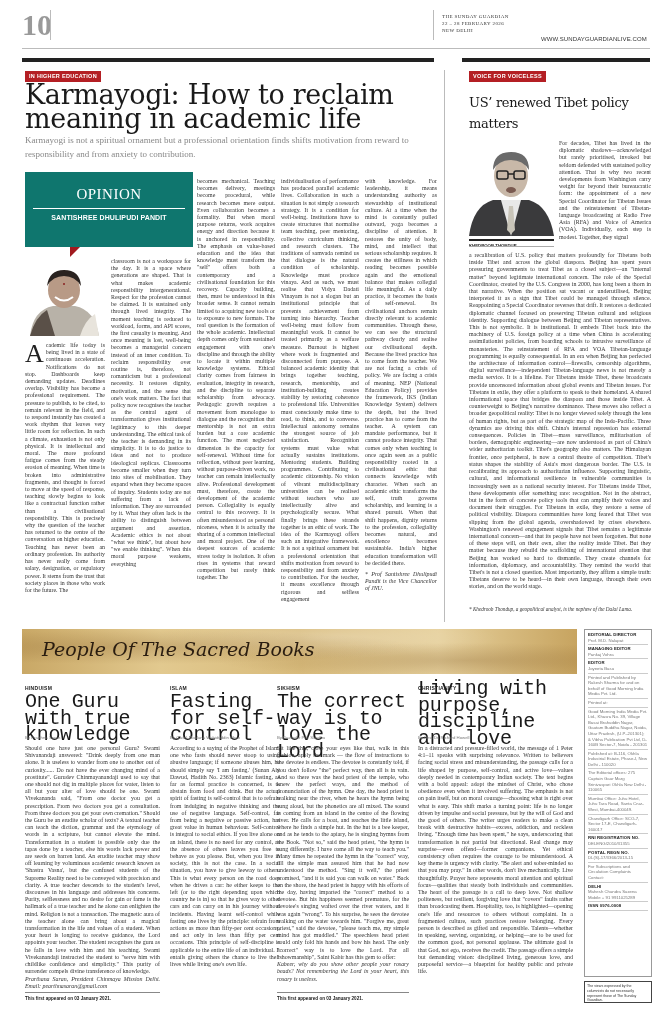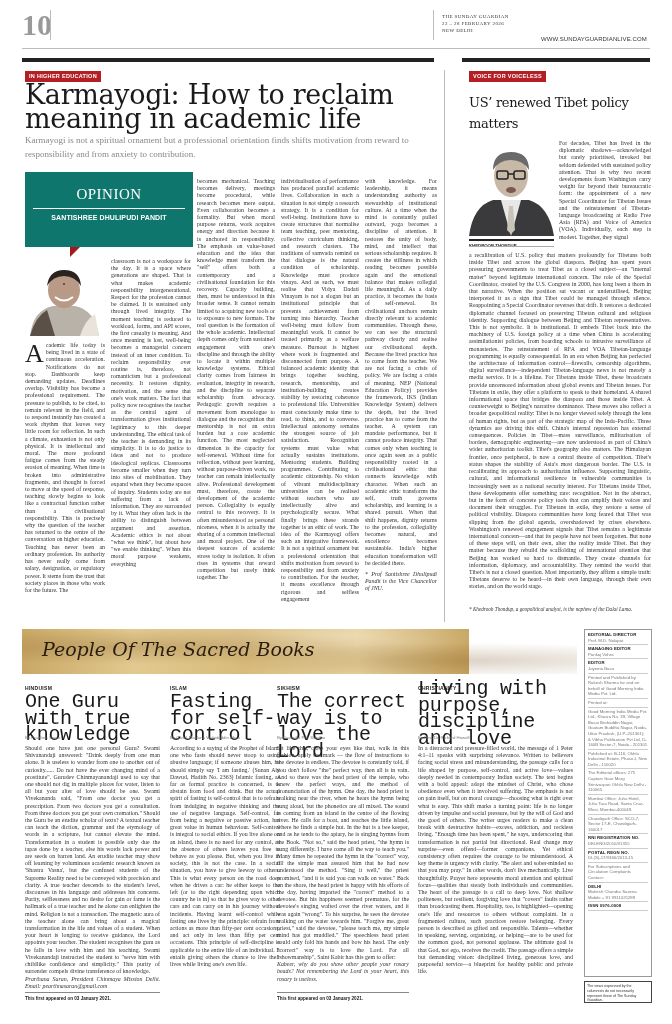--- a/index.html
+++ b/index.html
@@ -41,21 +41,21 @@
 
 #tagVV{left:469px;top:71px}
 #headline2{left:469px;top:92px;width:185px;font-family:"DejaVu Serif",serif;font-size:13px;line-height:21px;color:#1a1a1a;letter-spacing:-0.3px}
 #photo2{left:469px;top:140px;width:85px;height:96px}
 #caption2{left:469px;top:239px;width:85px;font-family:"Liberation Sans",sans-serif;font-weight:bold;font-size:4.3px;color:#222;border-top:2px solid #222;padding-top:2px}
 #capline{left:469px;top:246px;width:85px;height:1px;background:#aaa}
 #col2a{left:559px;top:140px;width:92px;height:110px}
 #col2b{left:469px;top:252px;width:182px;height:352px}
 #note2{left:469px;top:606px;width:182px;font-family:"Liberation Serif",serif;font-style:italic;font-size:5.2px;color:#333}
 
-#banner{left:22px;top:629px;width:447px;height:45px;background:linear-gradient(90deg,#c9a866 0%,#e2c98f 25%,#d8bb7c 50%,#e6d09c 75%,#c7a460 100%)}
+#banner{left:22px;top:629px;width:555px;height:45px;background:linear-gradient(90deg,#c9a866 0%,#e2c98f 25%,#d8bb7c 50%,#e6d09c 75%,#c7a460 100%)}
 #bannerTex{left:0;top:0;width:555px;height:45px;background:radial-gradient(ellipse at 20% 40%,rgba(120,80,30,.25),transparent 45%),radial-gradient(ellipse at 80% 70%,rgba(120,80,30,.25),transparent 40%),radial-gradient(ellipse at 55% 20%,rgba(255,255,255,.25),transparent 40%)}
 #bannerTitle{left:20px;top:9px;font-family:"DejaVu Serif",serif;font-style:italic;font-size:19px;color:#2a1d10;white-space:nowrap}
 
 .rtag{font-family:"Liberation Sans",sans-serif;font-weight:bold;font-size:5px;color:#222;letter-spacing:0.3px}
 .rhead{font-family:Liberation Mono, monospace;font-size:20px;line-height:16.5px;color:#1a1a1a;letter-spacing:-0.3px}
 .rby{font-family:"Liberation Sans",sans-serif;font-size:4.3px;color:#777}
 .rcol{font-family:"Liberation Serif",serif;font-size:5.9px;line-height:7.2px;color:#333;text-align:justify;overflow:hidden}
 .rnote{font-family:"Liberation Sans",sans-serif;font-weight:bold;font-size:4.6px;color:#222;border-top:1px solid #888;padding-top:3px}
 #r1tag{left:25px;top:685px}
 #r1head{left:25px;top:694px;width:130px}

